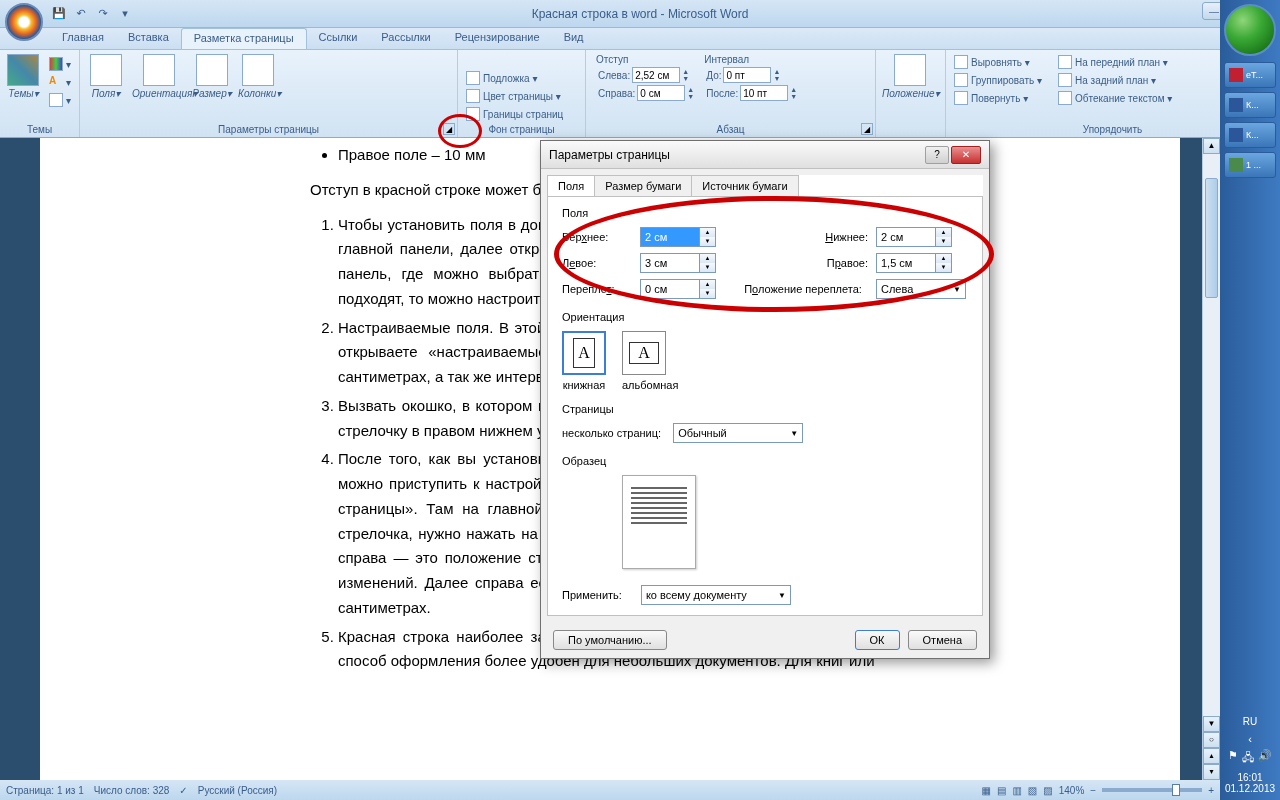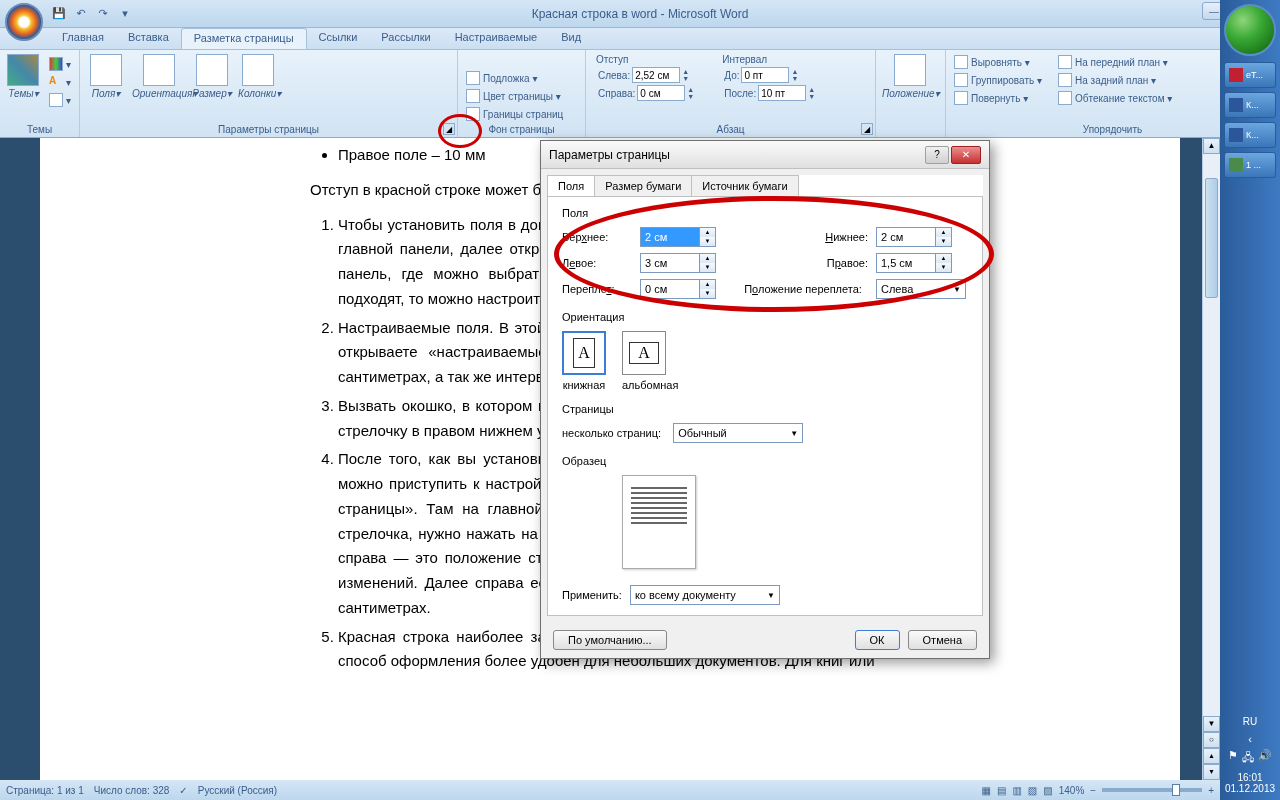--- a/index.html
+++ b/index.html
@@ -78,21 +78,21 @@
 .orient { display: flex; gap: 16px; margin-bottom: 12px; }
 .orient-opt { text-align: center; font-size: 11px; cursor: pointer; }
 .orient-opt .obox { width: 44px; height: 44px; border: 1px solid #888; margin-bottom: 4px; display: flex; align-items: center; justify-content: center; background: #fff; }
 .orient-opt.active .obox { border: 2px solid #3b7dd8; }
 .orient-opt .obox .pg { border: 1px solid #333; display: flex; align-items: center; justify-content: center; font-size: 16px; font-family: serif; }
 
 .pages-row { display: flex; align-items: center; gap: 12px; font-size: 11px; margin-bottom: 12px; }
 .sample-box { border: 1px solid #aaa; width: 74px; height: 94px; margin: 8px 0 16px 60px; padding: 8px; background: #fff; box-shadow: 1px 1px 2px rgba(0,0,0,0.2); }
 .sample-box .line { height: 2px; background: #666; margin: 3px 0; }
 
-.apply-row { display: flex; align-items: center; gap: 8px; font-size: 11px; }
+.apply-row { display: flex; align-items: center; gap: 19px; font-size: 11px; }
 .dlg-footer { display: flex; padding: 8px 12px; gap: 8px; background: #f0f0f0; }
 .dlg-footer button { padding: 3px 14px; font-size: 11px; border: 1px solid #888; background: linear-gradient(to bottom, #fafafa, #e0e0e0); border-radius: 3px; cursor: pointer; }
 .dlg-footer .spacer { flex: 1; }
 .dlg-footer button.primary { border: 1px solid #3b7dd8; }
 
 
 .red-ellipse { position: absolute; border: 5px solid #c00; border-radius: 50%; pointer-events: none; z-index: 200; }
 
 
 .statusbar { position: absolute; bottom: 0; left: 0; right: 60px; height: 20px; background: linear-gradient(to bottom, #d5e6f5, #bdd7ee); display: flex; align-items: center; font-size: 10px; color: #3b5d8a; padding: 0 6px; gap: 10px; }
@@ -123,21 +123,21 @@
     <div class="win-btn">✕</div>
   </div>
 </div>
 
 <div class="menubar">
   <div class="menutab">Главная</div>
   <div class="menutab">Вставка</div>
   <div class="menutab active">Разметка страницы</div>
   <div class="menutab">Ссылки</div>
   <div class="menutab">Рассылки</div>
-  <div class="menutab">Настраиваемые</div>
+  <div class="menutab">Рецензирование</div>
   <div class="menutab">Вид</div>
   <div class="help-q">?</div>
 </div>
 
 <div class="ribbon">
   <div class="rgroup" style="width:80px">
     <div class="rgroup-content">
       <div class="rbtn-big">
         <div class="ricon" style="background:linear-gradient(45deg,#4a8,#48a,#a84)"></div>
         <span>Темы</span>▾
@@ -176,21 +176,21 @@
         <div class="rbtn-sm">
             <span class="sicon"></span>
             <span>Границы страниц</span>
           </div>
       </div>
     </div>
     <div class="rgroup-label">Фон страницы</div>
   </div>
 
   <div class="rgroup" style="width:290px">
-    <div class="rgroup-content" style="gap:28px;padding:2px 6px">
+    <div class="rgroup-content" style="gap:10px;padding:2px 6px">
       <div class="rcol">
         <div style="font-size:10px;color:#3b5d8a">Отступ</div>
         <div class="spin-input">
             <span class="sicon"></span>
             <span>Слева:</span>
             <input value="2,52 см" style="">
             <span style="font-size:7px;line-height:7px">▲<br>▼</span>
           </div>
         <div class="spin-input">
             <span class="sicon"></span>

